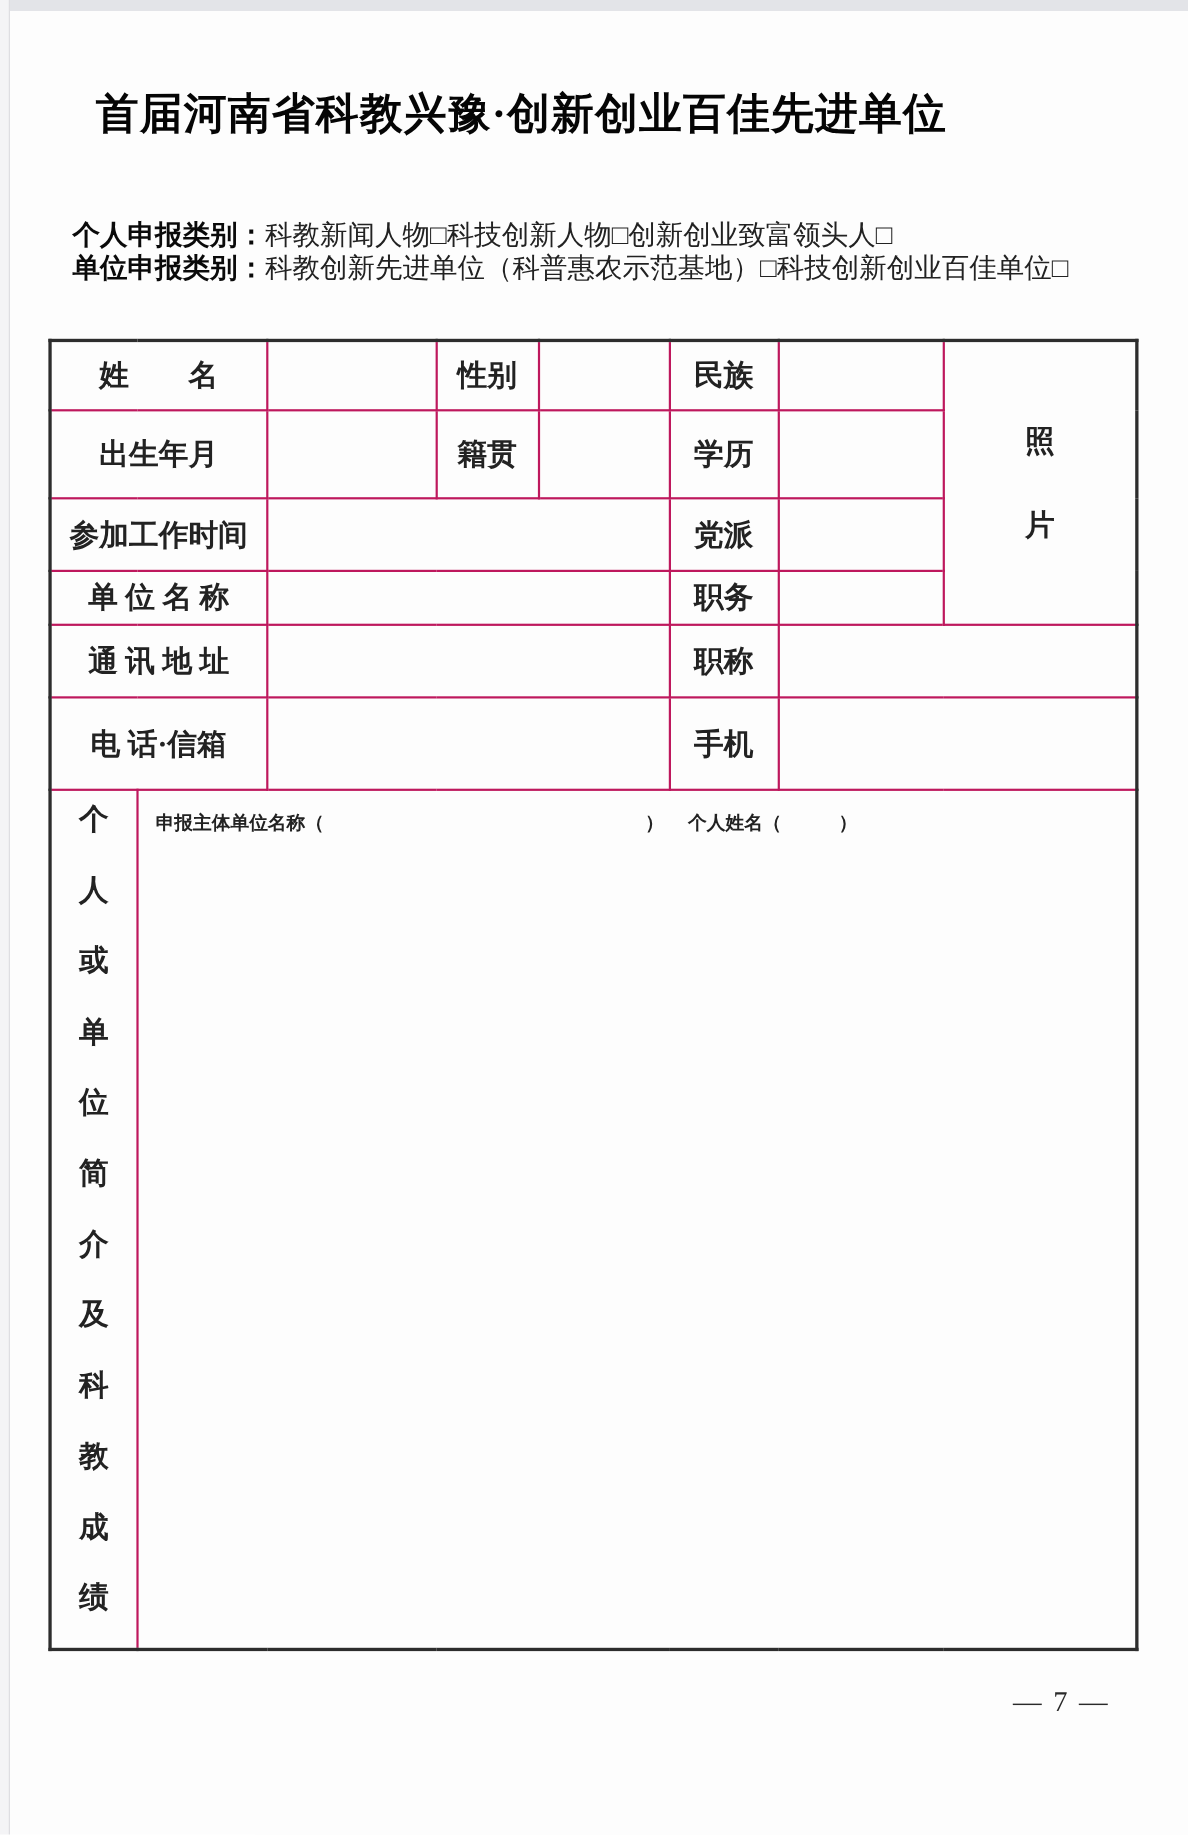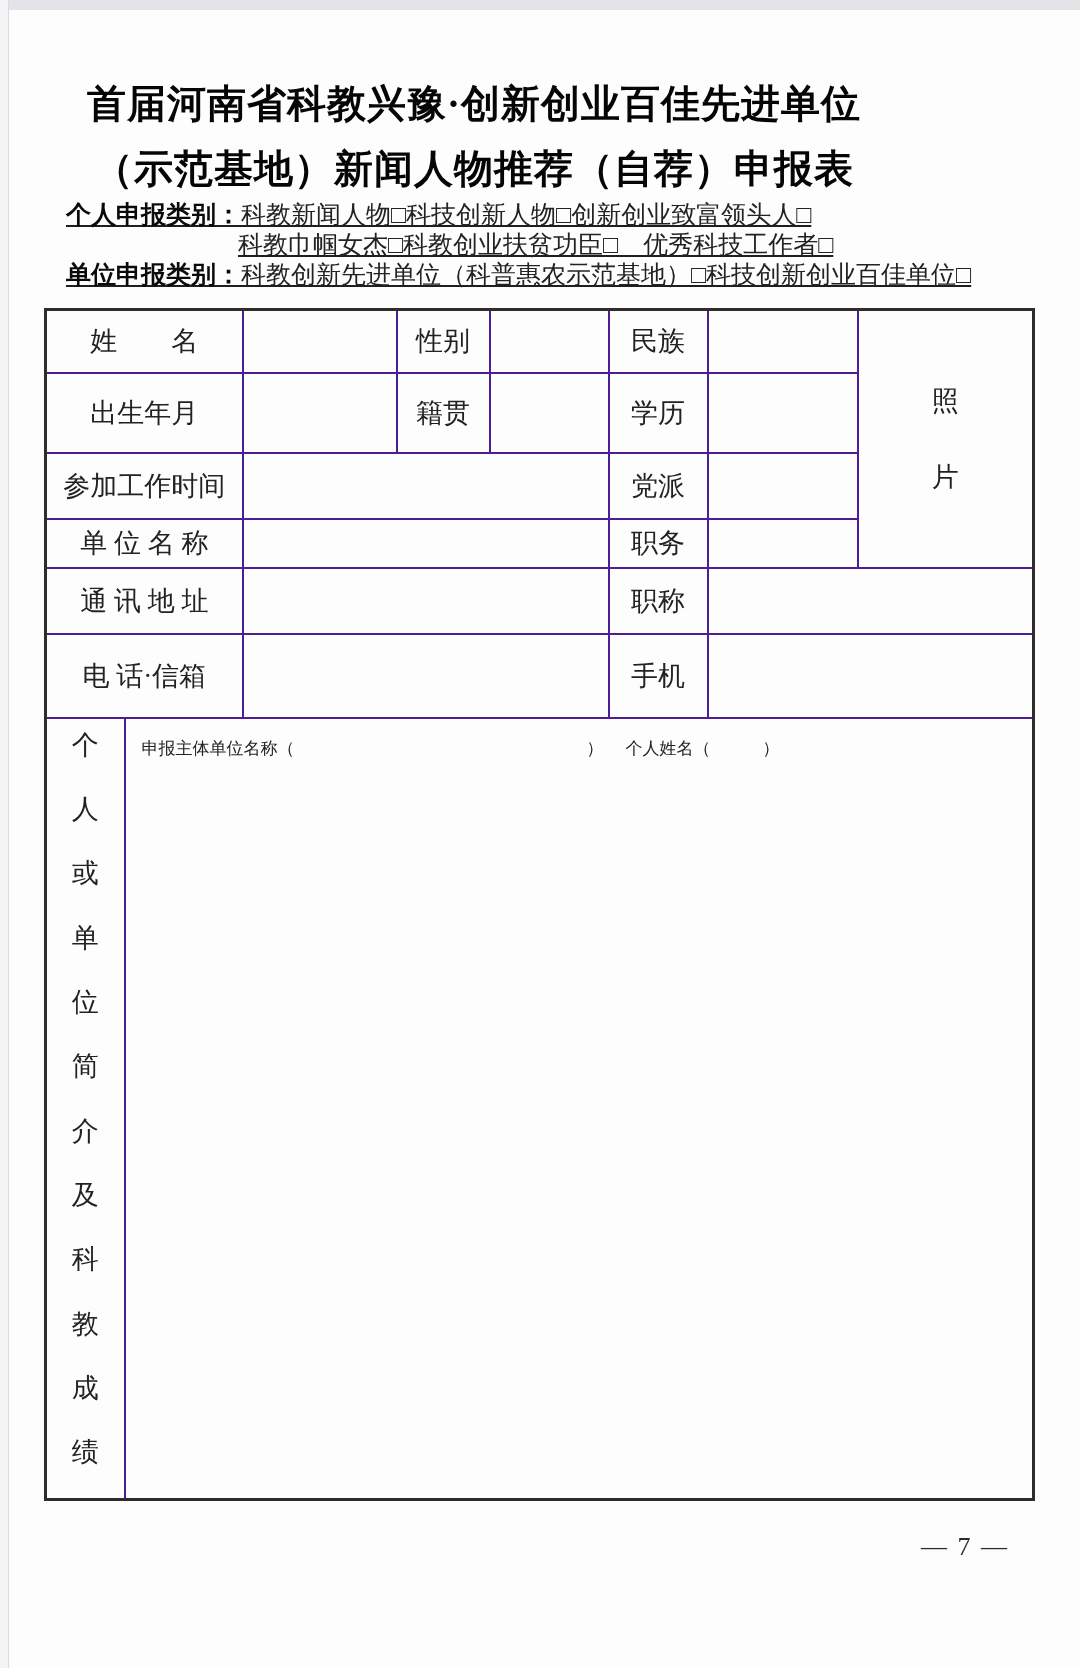--- a/index.html
+++ b/index.html
@@ -11,29 +11,29 @@
   }
   .edge-top { position:absolute; left:0; top:0; width:1080px; height:10px; background:#e3e4e8; }
   .edge-left { position:absolute; left:0; top:0; width:8px; height:1668px; background:#f4f4f6; border-right:1px solid #dcdce0; }
 
   .title-line { position:absolute; left:0; width:948px; text-align:center;
     font-size:39px; font-weight:700; color:#050505; letter-spacing:1px; line-height:1.15; }
   .title-1 { top:82px; }
   .title-2 { top:147px; }
 
   .categories { position:absolute; left:66px; top:200px; width:960px; font-size:25px; line-height:30px; }
-  .cat-row { display:flex; align-items:flex-start; white-space:nowrap;text-decoration:underline; }
+  .cat-row { display:flex; align-items:flex-start; white-space:nowrap; }
   .cat-label { font-weight:700; color:#0a0a0a; flex:0 0 172px; }
   .cat-items { font-weight:400; color:#222; }
   .cat-indent { margin-left:172px; }
 
   .form-table { position:absolute; left:44px; top:308px; width:988px;
     border-collapse:collapse; table-layout:fixed; }
-  .form-table td { border:2px solid #4c1d95; font-size:27px; color:#222;
-    text-align:center; vertical-align:middle; padding:0; overflow:hidden; }
+  .form-table td { border:2px solid #be185d; font-size:27px; color:#222;
+    text-align:center; vertical-align:middle; padding:0; overflow:hidden;font-weight:bold; }
   .form-table { border:3px solid #2d2d2d; }
   tr.r1 { height:63px; } tr.r2 { height:80px; } tr.r3 { height:66px; }
   tr.r4 { height:49px; } tr.r5 { height:66px; } tr.r6 { height:84px; }
   tr.r7 { height:782px; }
 
   td.photo-cell { vertical-align:middle; }
   .photo-stack { display:flex; flex-direction:column; align-items:center;
     justify-content:center; gap:40px; height:253px; }
 
   td.vlabel-cell { vertical-align:top; }
@@ -51,29 +51,25 @@
     text-align:center; font-size:26px; color:#2a2a2a; letter-spacing:2px; }
 </style>
 </head>
 <body>
 
 <div class="page">
   <div class="edge-top"></div>
   <div class="edge-left"></div>
 
   <div class="title-line title-1">首届河南省科教兴豫·创新创业百佳先进单位</div>
-  <div class="title-line title-2">（示范基地）新闻人物推荐（自荐）申报表</div>
 
   <div class="categories">
     <div class="cat-row">
       <span class="cat-label">个人申报类别：</span>
       <span class="cat-items">科教新闻人物□科技创新人物□创新创业致富领头人□</span>
-    </div>
-    <div class="cat-row cat-indent">
-      <span class="cat-items">科教巾帼女杰□科教创业扶贫功臣□　优秀科技工作者□</span>
     </div>
     <div class="cat-row">
       <span class="cat-label">单位申报类别：</span>
       <span class="cat-items">科教创新先进单位（科普惠农示范基地）□科技创新创业百佳单位□</span>
     </div>
   </div>
 
   <table class="form-table">
     <colgroup>
       <col style="width:79px">

